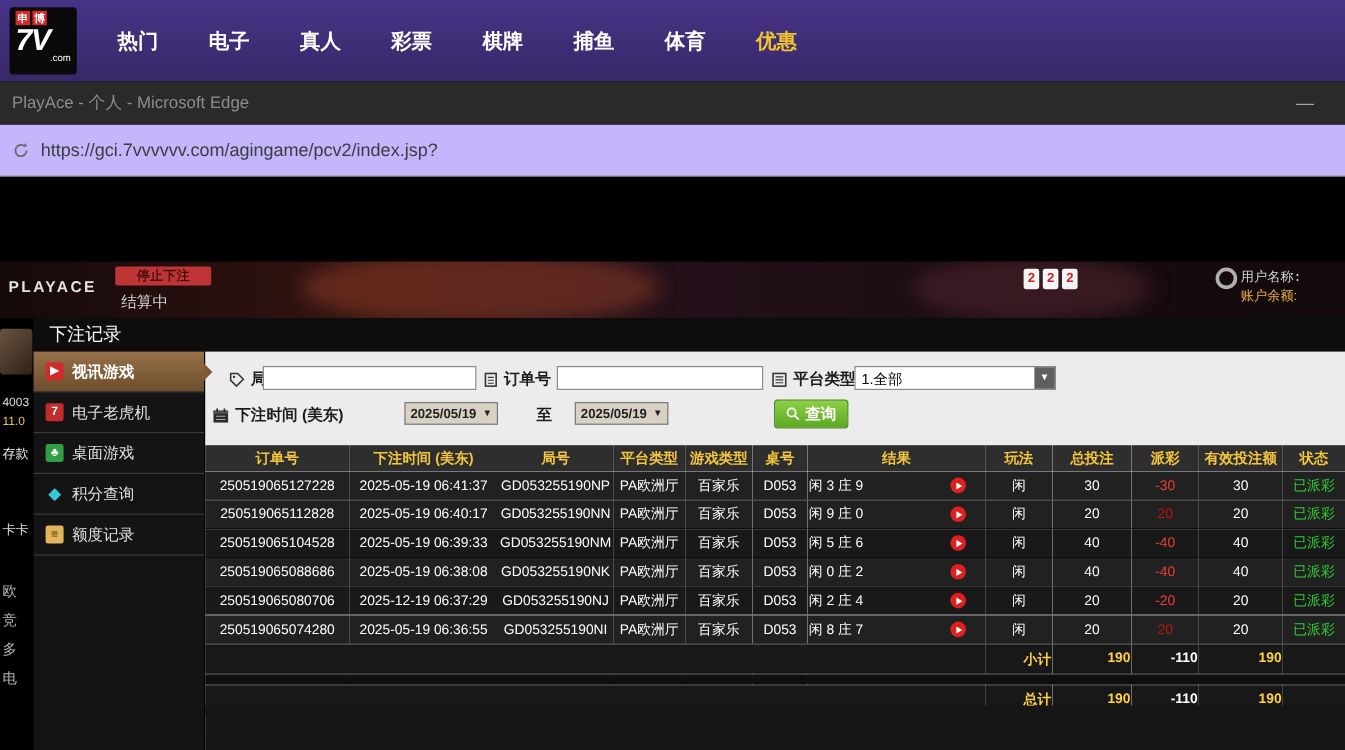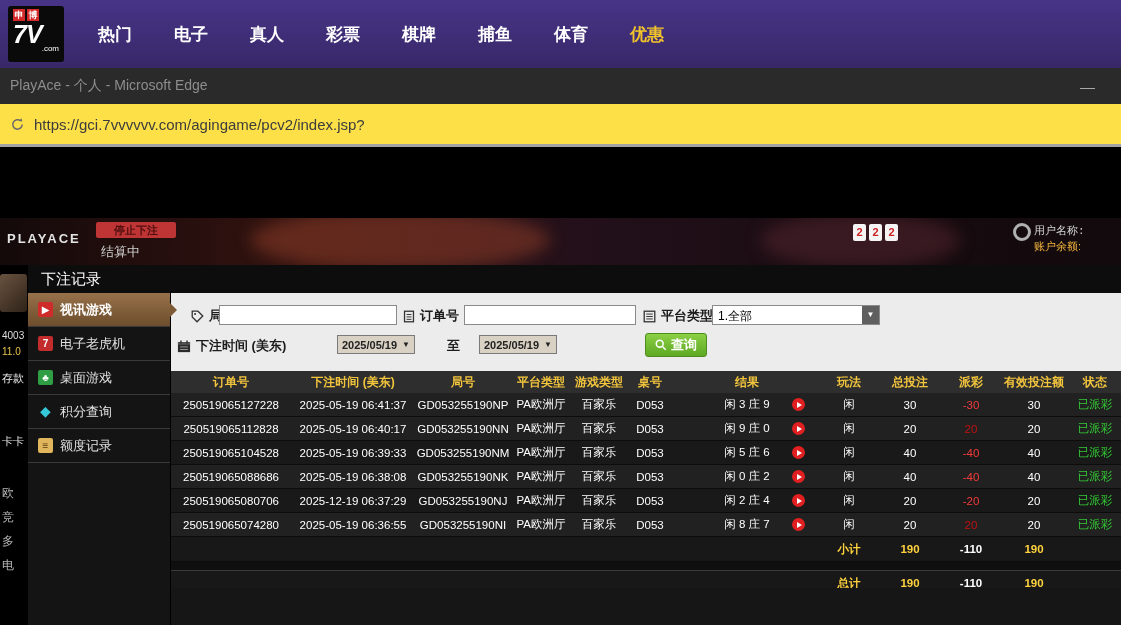--- a/index.html
+++ b/index.html
@@ -20,21 +20,21 @@
   .nav-items{display:flex;margin-left:34px;gap:42px;}
   .nav-item{color:#fff;font-size:17px;font-weight:bold;cursor:pointer;white-space:nowrap;}
   .nav-item.accent{color:#f2c42c;}
 
   
   .titlebar{left:0;top:68px;width:1121px;height:36px;background:#2b2a2a;display:flex;align-items:center;}
   .titlebar-text{margin-left:10px;color:#8d8d8d;font-size:14px;}
   .win-min{position:absolute;right:26px;color:#a8a8a8;font-size:15px;cursor:pointer;}
 
   
-  .urlbar{left:0;top:104px;width:1121px;height:43px;background:#fde047;border-bottom:3px solid #a3a3a3;box-sizing:border-box;display:flex;align-items:center;}
+  .urlbar{left:0;top:104px;width:1121px;height:43px;background:#c4b5fd;border-bottom:1px solid #a3a3a3;box-sizing:border-box;display:flex;align-items:center;}
   .reload-icon{margin-left:10px;display:flex;}
   .url-text{margin-left:9px;color:#3c3c3c;font-size:15px;}
 
   
   .strip{left:0;top:218px;width:1121px;height:47px;background:linear-gradient(90deg,#140a0a,#341310 28%,#23101a 52%,#180b10 78%,#120a0c);overflow:hidden;}
   .blob{position:absolute;border-radius:50%;filter:blur(8px);}
   .blob1{left:250px;top:-8px;width:300px;height:60px;background:rgba(140,60,40,.55);}
   .blob2{left:760px;top:-5px;width:200px;height:55px;background:rgba(90,40,50,.5);}
   .brand{position:absolute;left:7px;top:13px;color:#e3e3e3;font-size:13px;font-weight:bold;letter-spacing:2px;}
   .stop-bet{position:absolute;left:96px;top:4px;width:80px;height:16px;line-height:16px;text-align:center;background:#bf3535;color:#4f0e0e;font-size:11px;font-weight:bold;border-radius:2px;cursor:pointer;}
@@ -86,24 +86,24 @@
   
   .records{position:absolute;left:0;top:78px;width:950px;}
   table{border-collapse:collapse;table-layout:fixed;width:950px;}
   th{background:#2e2e2e;color:#f3c53d;font-size:12px;font-weight:bold;height:20px;white-space:nowrap;overflow:hidden;}
   td{color:#fff;font-size:11.5px;height:21px;text-align:center;white-space:nowrap;overflow:hidden;border-bottom:1px solid #0c0c0c;position:relative;}
   tr.even td{background:#212121;}
   tr.odd td{background:#191919;}
   td.neg{color:#f33b3b;}
   td.pos{color:#c21111;}
   td.status{color:#33cc33;}
-  .result-wrap{display:flex;align-items:center;justify-content:center;}
+  .result-wrap{display:flex;align-items:center;justify-content:flex-start;}
   .play-icon{position:absolute;right:16px;top:50%;width:13px;height:13px;margin-top:-6.5px;background:#e02020;border-radius:50%;cursor:pointer;}
   .play-icon::after{content:"";position:absolute;left:5px;top:3.5px;border-left:5px solid #fff;border-top:3px solid transparent;border-bottom:3px solid transparent;}
-  tr.total-row td{background:#181818;color:#ffd23e;font-weight:bold;height:22px;border-top:1px solid #3a3a3a;}
+  tr.total-row td{background:#181818;color:#ffd23e;font-weight:bold;height:22px;border-top:1px solid #3a3a3a;text-align:right;}
   tr.total-row td.white{color:#fff;}
   tr.spacer-row td{background:#0f0f0f;height:6px;border:none;}
   .content-footer{position:absolute;left:0;top:295px;width:950px;height:37px;background:#161616;}
 </style>
 </head>
 <body>
 
 <div class="abs topnav">
   <div class="logo">
     <div class="logo-top">

